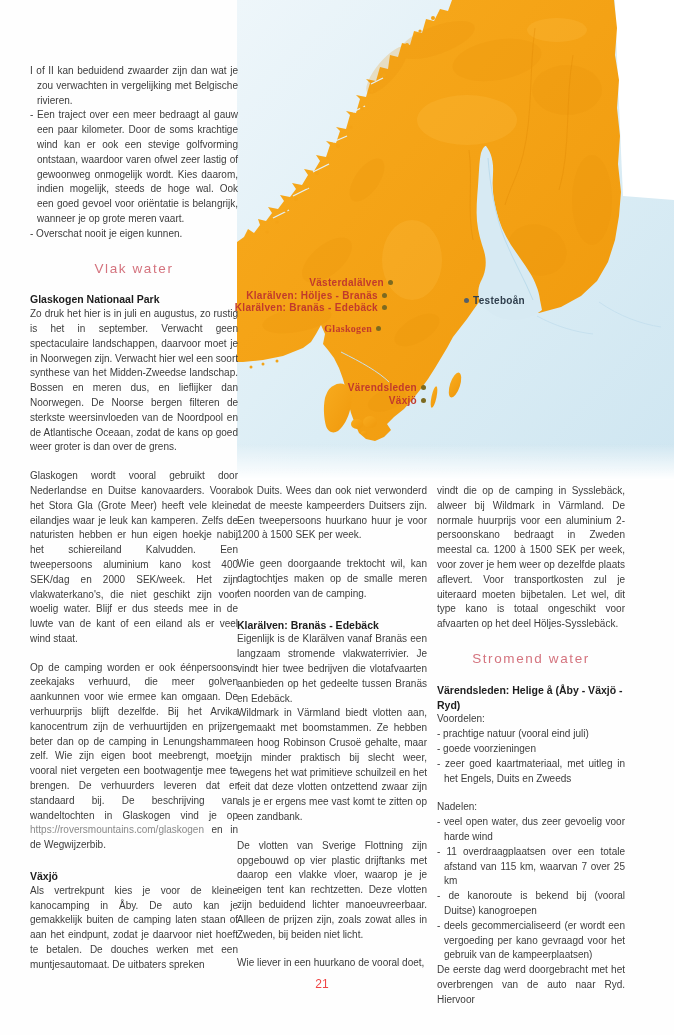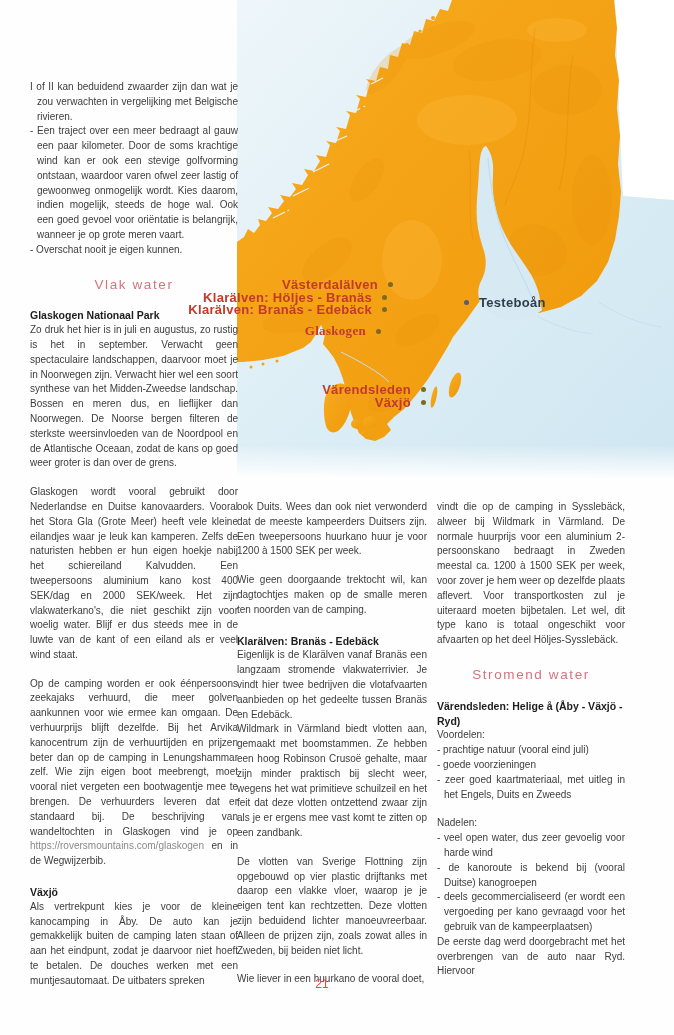--- a/index.html
+++ b/index.html
@@ -4,35 +4,35 @@
 <style>
   html,body { margin:0; padding:0; background:#ffffff; }
   .page {
     position:relative; width:674px; height:1035px; background:#fefefe;
     font-family:"Liberation Sans", sans-serif; color:#3c3c3c; overflow:hidden;
   }
   
   .map { position:absolute; left:237px; top:0; width:437px; height:480px; }
   .map svg { position:absolute; left:0; top:0; }
   .maplbl {
-    position:absolute; display:flex; align-items:center; gap:10px;
-    font-size:13px; font-weight:bold; letter-spacing:0.3px; white-space:nowrap;
+    position:absolute; display:flex; align-items:center; gap:4px;
+    font-size:10px; font-weight:bold; letter-spacing:0.3px; white-space:nowrap;
   }
   .maplbl.red { color:#c13a2c; }
   .maplbl.dark { color:#2f3e4c; }
   .dot { width:5px; height:5px; border-radius:50%; display:inline-block; }
   .dot.olive { background:#7c6a20; }
   .dot.gray { background:#55606a; }
   
   .col { position:absolute; font-size:10px; line-height:14.8px; text-align:justify; }
   .col-left  { left:30px;  top:64px;  width:208px; }
   .col-mid   { left:237px; top:484px; width:190px; }
   .col-right { left:437px; top:484px; width:188px; }
   .col p { margin:14px 0 0 0; }
-  .col p:first-child { margin-top:16px; }
+  .col p:first-child { margin-top:0; }
   .col p.nogap { margin-top:0; }
   .col h2 { margin:20px 0 16px 0; font-size:13.5px; font-weight:normal;
             letter-spacing:1.6px; color:#d4737e; text-align:center; }
   .col h3 { margin:16px 0 0 0; font-size:10.5px; color:#1d1d1d; text-align:left; }
   .col h3.nogap { margin-top:0; }
   .li { text-indent:-7px; padding-left:7px; }
   .url { color:#8a8a8a; }
   .pagenum { position:absolute; left:297px; top:977px; width:50px;
              text-align:center; font-size:12px; color:#ef4444; }
 </style>
@@ -225,19 +225,20 @@
     <h2>Stromend water</h2>
 
     <h3 class="nogap">Värendsleden: Helige å (Åby - Växjö - Ryd)</h3>
     <p class="nogap">Voordelen:</p>
     <p class="li nogap">- prachtige natuur (vooral eind juli)</p>
     <p class="li nogap">- goede voorzieningen</p>
     <p class="li nogap">- zeer goed kaartmateriaal, met uitleg in het Engels, Duits en Zweeds</p>
 
     <p>Nadelen:</p>
     <p class="li nogap">- veel open water, dus zeer gevoelig voor harde wind</p>
+    <p class="li nogap">- 11 overdraagplaatsen over een totale afstand van 115 km, waarvan 7 over 25 km</p>
     <p class="li nogap">- de kanoroute is bekend bij (vooral Duitse) kanogroepen</p>
     <p class="li nogap">- deels gecommercialiseerd (er wordt een vergoeding per kano gevraagd voor het gebruik van de kampeerplaatsen)</p>
     <p class="nogap">De eerste dag werd doorgebracht met het overbrengen van de auto naar Ryd. Hiervoor</p>
   </div>
 
   <div class="pagenum">21</div>
 </div>
 
 </body></html>

